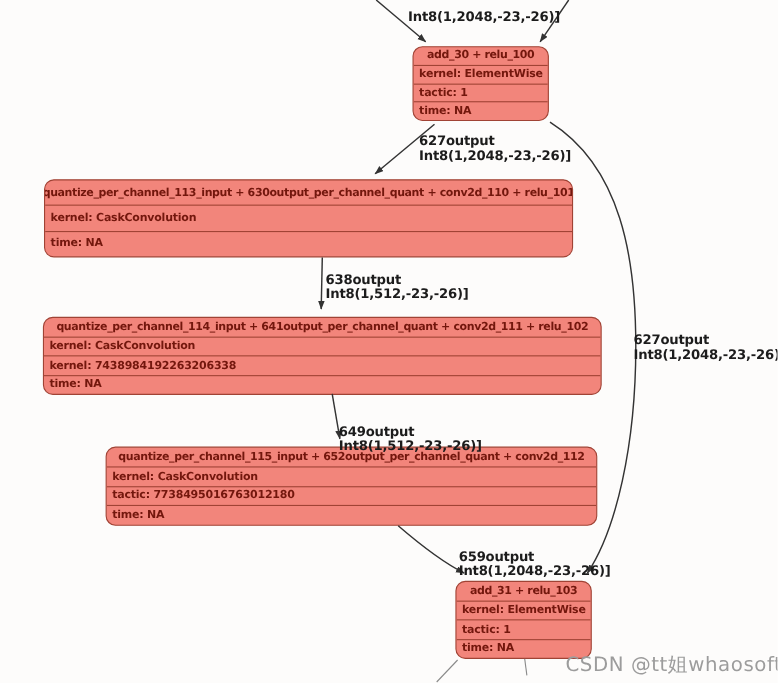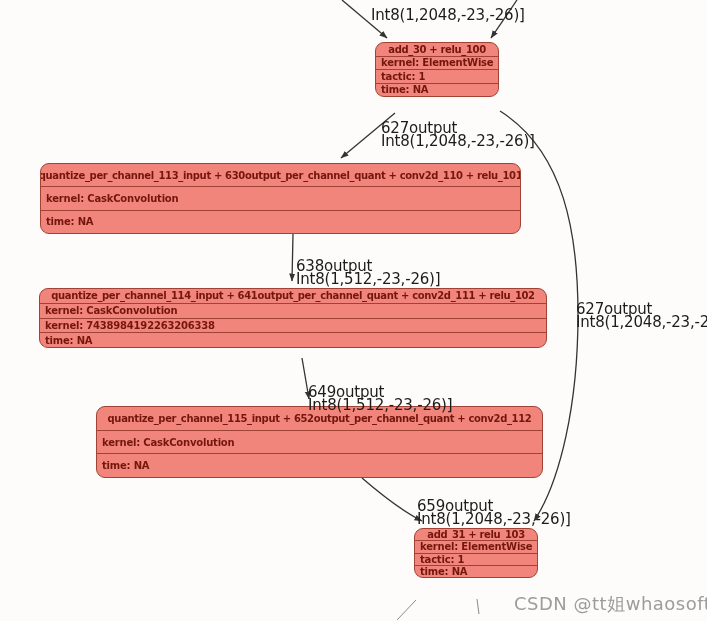--- a/index.html
+++ b/index.html
@@ -23,59 +23,60 @@
     flex:1; display:flex; align-items:center; padding:0 5px;
     border-top:1.2px solid var(--node-border);
     white-space:nowrap; letter-spacing:-0.2px;
   }
   .node > div.node-title {
     border-top:none; justify-content:center; letter-spacing:-0.35px;
   }
 
   .edge-label {
     position:absolute; color:var(--label-color);
-    font-size:15px; line-height:13px; letter-spacing:-0.2px; white-space:nowrap;
+    font-size:12px; line-height:13px; letter-spacing:-0.2px; white-space:nowrap;font-weight:bold;
   }
   .watermark {
     position:absolute; color:var(--watermark-color);
     font-size:18px; letter-spacing:0.5px; white-space:nowrap;
   }
 </style>
 </head>
 <body>
 
 <div class="canvas">
 
-  <div class="node" style="left:375px; top:42px; width:124px; height:55px;">
+  <div class="node" style="left:375px; top:42px; width:124px; height:68px;">
     <div class="node-title">add_30 + relu_100</div>
     <div class="node-row">kernel: ElementWise</div>
     <div class="node-row">tactic: 1</div>
     <div class="node-row">time: NA</div>
   </div>
 
   <div class="node" style="left:40px; top:163px; width:481px; height:71px;">
     <div class="node-title">quantize_per_channel_113_input + 630output_per_channel_quant + conv2d_110 + relu_101</div>
     <div class="node-row">kernel: CaskConvolution</div>
     <div class="node-row">time: NA</div>
   </div>
 
-  <div class="node" style="left:39px; top:288px; width:508px; height:60px;">
+  <div class="node" style="left:39px; top:288px; width:508px; height:71px;">
     <div class="node-title">quantize_per_channel_114_input + 641output_per_channel_quant + conv2d_111 + relu_102</div>
     <div class="node-row">kernel: CaskConvolution</div>
     <div class="node-row">kernel: 7438984192263206338</div>
     <div class="node-row">time: NA</div>
   </div>
 
   <div class="node" style="left:96px; top:406px; width:447px; height:72px;">
     <div class="node-title">quantize_per_channel_115_input + 652output_per_channel_quant + conv2d_112</div>
     <div class="node-row">kernel: CaskConvolution</div>
+    <div class="node-row">tactic: 7738495016763012180</div>
     <div class="node-row">time: NA</div>
   </div>
 
-  <div class="node" style="left:414px; top:528px; width:124px; height:50px;">
+  <div class="node" style="left:414px; top:528px; width:124px; height:71px;">
     <div class="node-title">add_31 + relu_103</div>
     <div class="node-row">kernel: ElementWise</div>
     <div class="node-row">tactic: 1</div>
     <div class="node-row">time: NA</div>
   </div>
 
   <svg class="edges" width="707" height="621" viewBox="0 0 707 621">
     <defs>
       <marker id="arrow" markerWidth="9" markerHeight="8" refX="7.5" refY="3" orient="auto" markerUnits="userSpaceOnUse">
         <path class="arrowhead" d="M0,0 L8,3 L0,6 z"></path>
@@ -94,21 +95,21 @@
 
   <div class="edge-label" style="left:371px; top:9px;">
     <div>Int8(1,2048,-23,-26)]</div>
   </div>
 
   <div class="edge-label" style="left:381px; top:122px;">
     <div>627output</div>
     <div>Int8(1,2048,-23,-26)]</div>
   </div>
 
-  <div class="edge-label" style="left:296px; top:260px;">
+  <div class="edge-label" style="left:296px; top:248px;">
     <div>638output</div>
     <div>Int8(1,512,-23,-26)]</div>
   </div>
 
   <div class="edge-label" style="left:308px; top:386px;">
     <div>649output</div>
     <div>Int8(1,512,-23,-26)]</div>
   </div>
 
   <div class="edge-label" style="left:417px; top:500px;">

